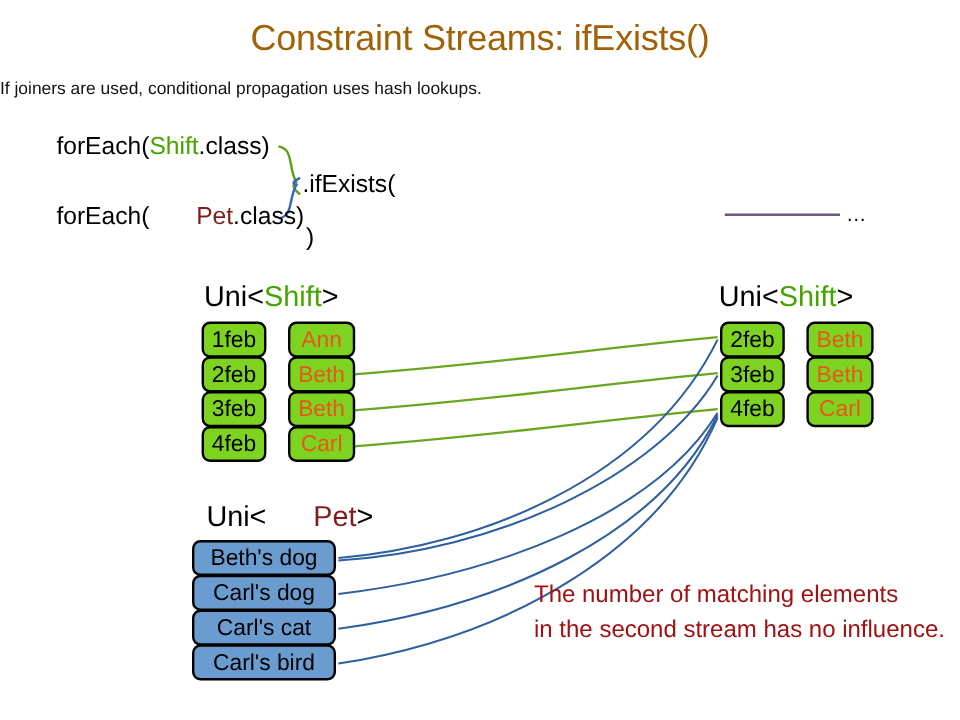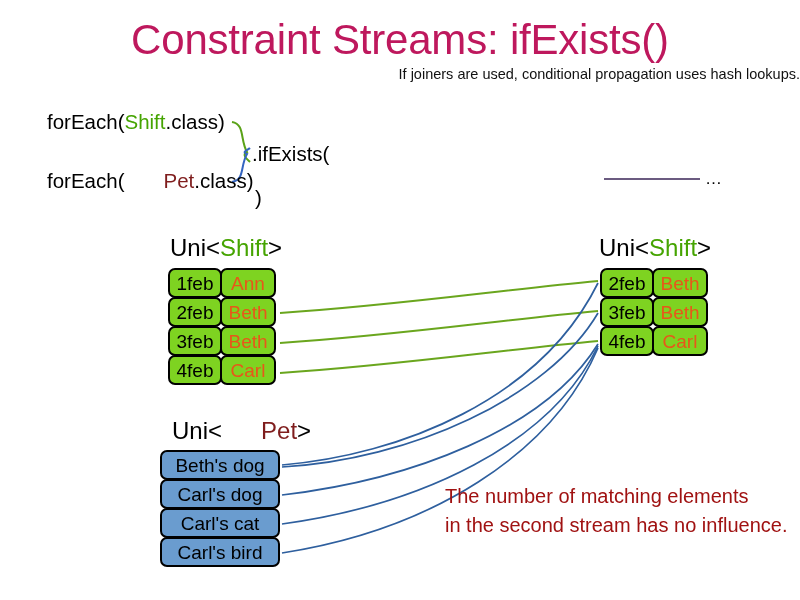--- a/index.html
+++ b/index.html
@@ -22,32 +22,32 @@
     height: 600px;
   }
 
   
   .title {
     position: absolute;
     left: 0;
     top: 16px;
     width: 800px;
     text-align: center;
-    font-size: 42px;
+    font-size: 30px;
     font-weight: 400;
     letter-spacing: -0.2px;
-    color: #be185d;
+    color: #a16207;
     white-space: nowrap;
   }
   .subtitle {
     position: absolute;
     left: 0;
     top: 66px;
     width: 800px;
-    text-align: right;
+    text-align: left;
     font-size: 14.5px;
     font-weight: 400;
     color: #111;
     white-space: nowrap;
   }
 
   
   .code-line {
     position: absolute;
     font-size: 20.5px;
@@ -89,20 +89,21 @@
 
   
   .table {
     position: absolute;
   }
   .row {
     display: flex;
     align-items: stretch;
     height: 30px;
     margin-bottom: -1px;
+    gap: 20px;
   }
   .cell {
     box-sizing: border-box;
     border: 2px solid #000000;
     border-radius: 7px;
     display: flex;
     align-items: center;
     justify-content: center;
     font-size: 19px;
     line-height: 1;

